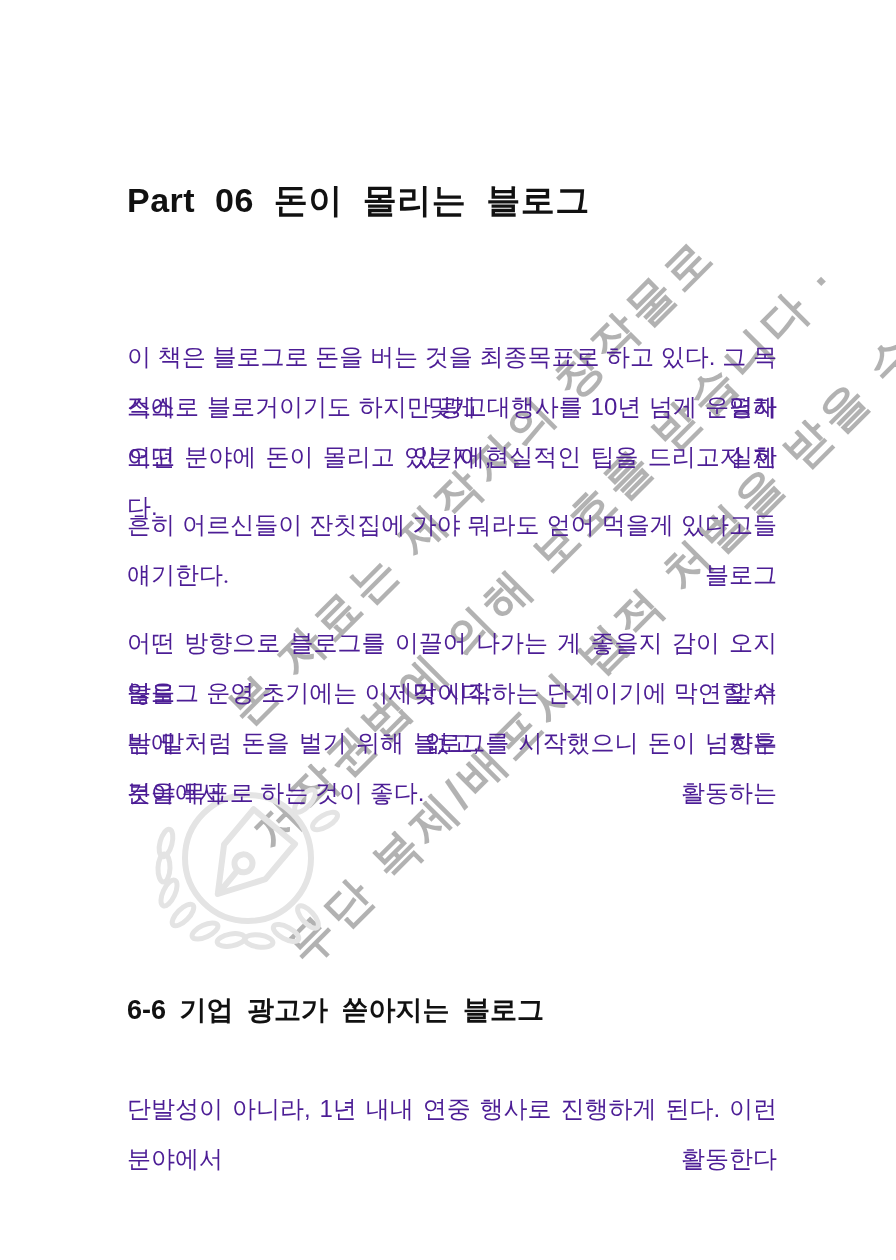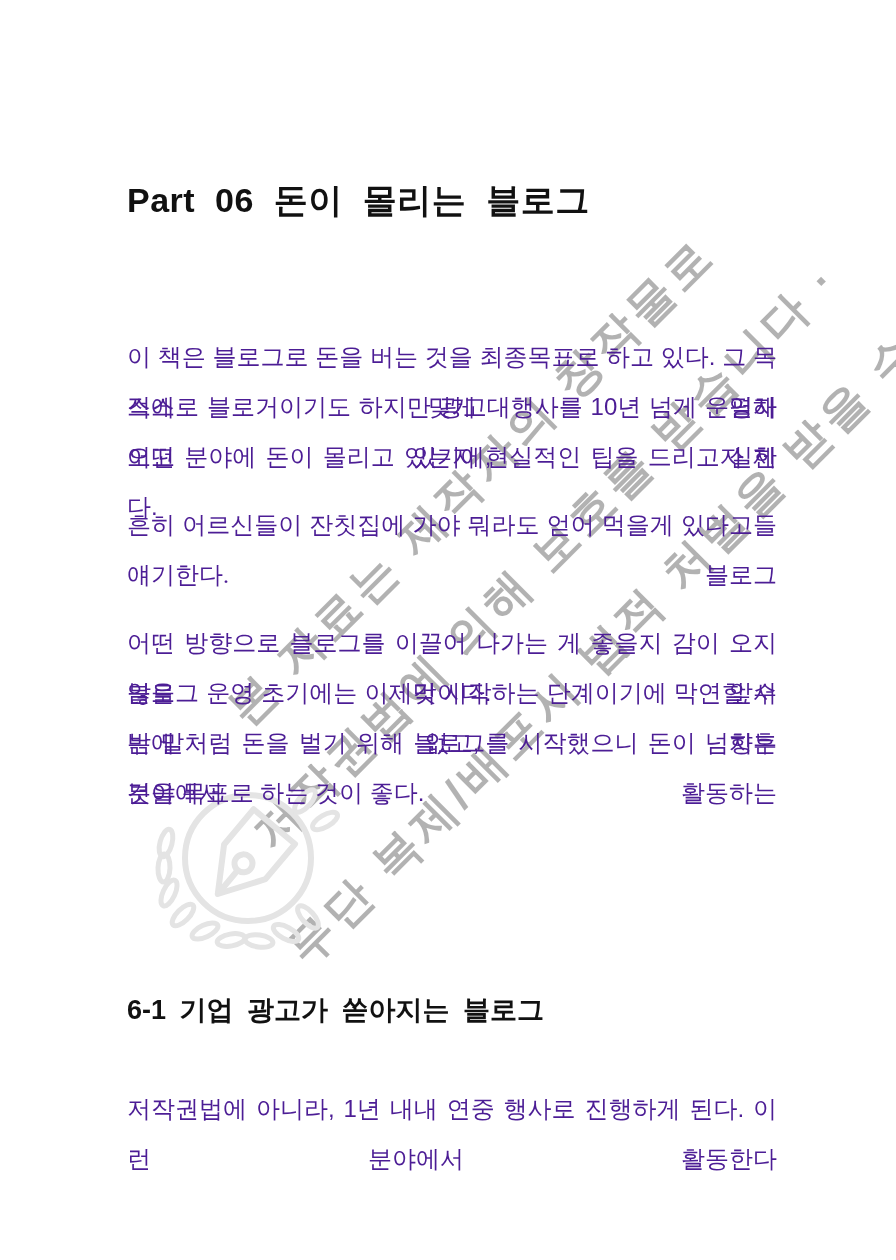--- a/index.html
+++ b/index.html
@@ -138,20 +138,20 @@
       <div class="tline jl">흔히 어르신들이 잔칫집에 가야 뭐라도 얻어 먹을게 있다고들 얘기한다. 블로그</div>
     </div>
 
     <div class="para p3">
       <div class="tline jl">어떤 방향으로 블로그를 이끌어 나가는 게 좋을지 감이 오지 않을 것이다. 앞서</div>
       <div class="tline jl">블로그 운영 초기에는 이제막 시작하는 단계이기에 막연할 수 밖에 없고, 향후</div>
       <div class="tline jl">는 말처럼 돈을 벌기 위해 블로그를 시작했으니 돈이 넘치는 분야에서 활동하는</div>
       <div class="tline ll">것을 목표로 하는 것이 좋다.</div>
     </div>
 
-    <h2 class="section-heading">6-1 기업 광고가 쏟아지는 블로그</h2>
+    <h2 class="section-heading">6-6 기업 광고가 쏟아지는 블로그</h2>
 
     <div class="para p4">
-      <div class="tline jl">저작권법에 아니라, 1년 내내 연중 행사로 진행하게 된다. 이런 분야에서 활동한다</div>
+      <div class="tline jl">단발성이 아니라, 1년 내내 연중 행사로 진행하게 된다. 이런 분야에서 활동한다</div>
     </div>
 
   </div>
 </div>
 
 </body></html>

